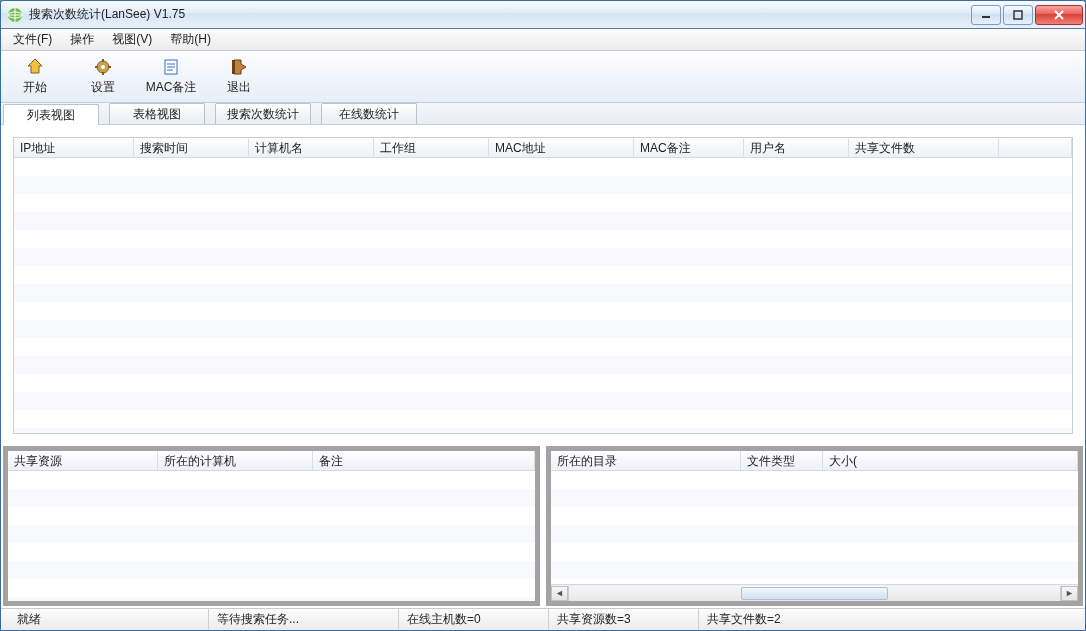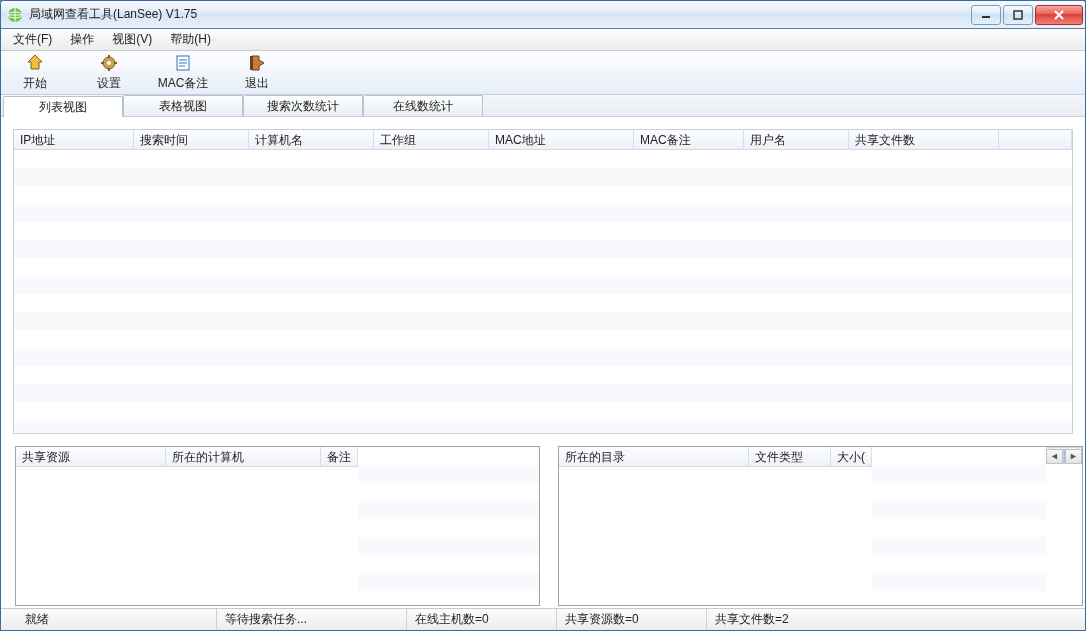--- a/index.html
+++ b/index.html
@@ -13,66 +13,66 @@
 .win-btns { display: flex; gap: 2px; }
 .win-btn { width: 30px; height: 20px; border: 1px solid #7a9cc0; border-radius: 3px; background: linear-gradient(#f7fbff,#dbe9f7 45%,#cfe0f2 46%,#e6f0fa); display: flex; align-items: center; justify-content: center; color: #333; font-size: 10px; }
 .win-btn.max { width: 30px; }
 .win-btn.close { width: 48px; background: linear-gradient(#f7a6a0,#e8625b 45%,#d94237 46%,#f08079); border-color: #a63030; color: #fff; }
 
 
 .menubar { height: 22px; background: linear-gradient(#fcfcfc,#ececec); border-bottom: 1px solid #c9c9c9; display: flex; align-items: center; padding: 3px 4px; gap: 2px; }
 .menu-item { padding: 2px 8px; color: #222; }
 
 
-.toolbar { height: 44px; background: linear-gradient(#fcfdff,#e7eef8); border-bottom: 1px solid #c3cfdc; display: flex; align-items: center; padding: 16px 4px; gap: 14px; }
+.toolbar { height: 52px; background: linear-gradient(#fcfdff,#e7eef8); border-bottom: 1px solid #c3cfdc; display: flex; align-items: center; padding: 16px 4px; gap: 8px; }
 .tool-btn { width: 60px; height: 40px; display: flex; flex-direction: column; align-items: center; justify-content: center; gap: 2px; border: 1px solid transparent; border-radius: 2px; font-size: 12px; color: #222; }
 .tool-icon { width: 20px; height: 20px; }
 
 
 .tabs { height: 22px; display: flex; align-items: flex-end; background: linear-gradient(#f4f6f9,#e8edf3); border-bottom: 1px solid #c3cfdc; padding-left: 2px; }
-.tab { width: 120px; height: 21px; border: 1px solid #b5c3d3; border-bottom: none; background: linear-gradient(#fdfefe,#e9eef4); margin-right: 0; display: flex; align-items: center; justify-content: center; border-radius: 2px 2px 0 0; color: #222; }
+.tab { width: 96px; height: 21px; border: 1px solid #b5c3d3; border-bottom: none; background: linear-gradient(#fdfefe,#e9eef4); margin-right: 10px; display: flex; align-items: center; justify-content: center; border-radius: 2px 2px 0 0; color: #222; }
 .tab.active { background: #fff; position: relative; top: 1px; }
 
 
 .main-list { flex: 1; display: flex; flex-direction: column; border: 1px solid #c3cfdc; margin: 12px; overflow: hidden; }
 .grid-head { height: 20px; background: linear-gradient(#fdfdfe,#edf1f6); border-bottom: 1px solid #d2dae3; display: flex; }
 .gh { border-right: 1px solid #d7dee7; padding: 2px 6px; color: #222; white-space: nowrap; overflow: hidden; }
 .grid-body { flex: 1; background: #fff; }
 
 
 .bottom-panels { height: 160px; display: flex; margin: 0 2px 2px 2px; gap: 6px; }
-.panel { flex: 1; border: 1px solid #a3a3a3; display: flex; flex-direction: row; background: #fff; overflow: hidden; margin-left: 12px; }
+.panel { flex: 1; border: 5px solid #a3a3a3; display: flex; flex-direction: column; background: #fff; overflow: hidden; }
 .panel .grid-body { overflow: hidden; }
 .striped { background: repeating-linear-gradient(#fff 0, #fff 18px, #f7f9fc 18px, #f7f9fc 36px); }
 .hscroll { height: 17px; background: #f0f0f0; border-top: 1px solid #d2dae3; display: flex; align-items: center; }
 .hscroll .track { flex: 1; height: 15px; background: linear-gradient(#f6f6f6,#e8e8e8); border-left: 1px solid #ccc; border-right: 1px solid #ccc; position: relative; }
 .hscroll .thumb { position: absolute; left: 35%; width: 30%; top: 1px; bottom: 1px; background: linear-gradient(#f2f7fc,#d2e1f0); border: 1px solid #a9c1dc; border-radius: 2px; }
 .hscroll .btn { width: 17px; height: 15px; background: linear-gradient(#f6f6f6,#e4e4e4); border: 1px solid #c0c0c0; display: flex; align-items: center; justify-content: center; font-size: 9px; color: #555; }
 
 
-.statusbar { height: 22px; background: linear-gradient(#fcfcfc,#ececec); border-top: 1px solid #c9c9c9; display: flex; align-items: flex-start; padding: 0 16px; font-size: 12px; color: #222; }
+.statusbar { height: 22px; background: linear-gradient(#fcfcfc,#ececec); border-top: 1px solid #c9c9c9; display: flex; align-items: flex-start; padding: 0 8px; font-size: 12px; color: #222; }
 .statusbar .cell { padding: 0 8px; border-right: 1px solid #d0d0d0; height: 100%; display: flex; align-items: center; }
 .statusbar .cell:last-child { border-right: none; }
 
 svg { display: block; }
 </style>
 </head>
 <body>
 
 <div class="window">
 
   <div class="titlebar">
     <span class="icon">
       <svg viewBox="0 0 16 16">
           <circle cx="8" cy="8" r="7" fill="#6fbf4b"></circle>
           <ellipse cx="8" cy="8" rx="7" ry="3" fill="none" stroke="#fff" stroke-width="1"></ellipse>
           <path d="M8 1v14M1 8h14" stroke="#fff" stroke-width="1"></path>
         </svg>
     </span>
-    <span class="title">局域网查看工具(LanSee) V1.75</span>
+    <span class="title">搜索次数统计(LanSee) V1.75</span>
     <div class="win-btns">
       <div class="win-btn">
           <svg width="10" height="10">
             <line x1="1" y1="7" x2="9" y2="7" stroke="#333" stroke-width="2"></line>
           </svg>
         </div>
       <div class="win-btn max">
           <svg width="10" height="10">
             <rect x="1" y="1" width="8" height="8" fill="none" stroke="#333" stroke-width="1.5"></rect>
           </svg>
@@ -178,17 +178,17 @@
           </div>
         <div class="btn">►</div>
       </div>
     </div>
   </div>
 
   <div class="statusbar">
     <div class="cell" style="width:200px">就绪</div>
     <div class="cell" style="width:190px">等待搜索任务...</div>
     <div class="cell" style="width:150px">在线主机数=0</div>
-    <div class="cell" style="width:150px">共享资源数=0</div>
+    <div class="cell" style="width:150px">共享资源数=3</div>
     <div class="cell" style="flex:1">共享文件数=2</div>
   </div>
 
 </div>
 
 </body></html>

